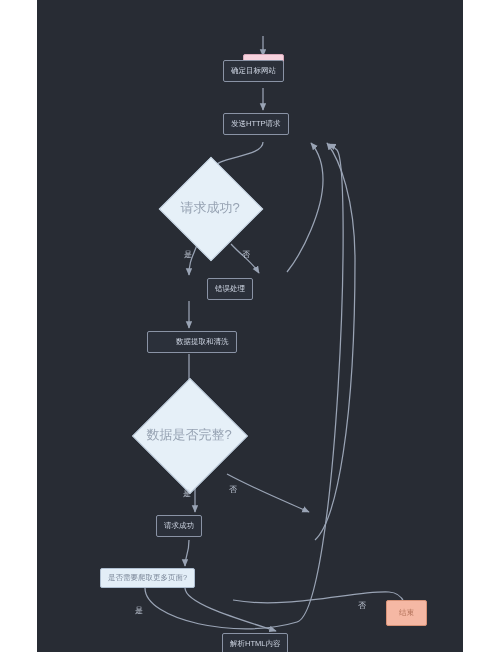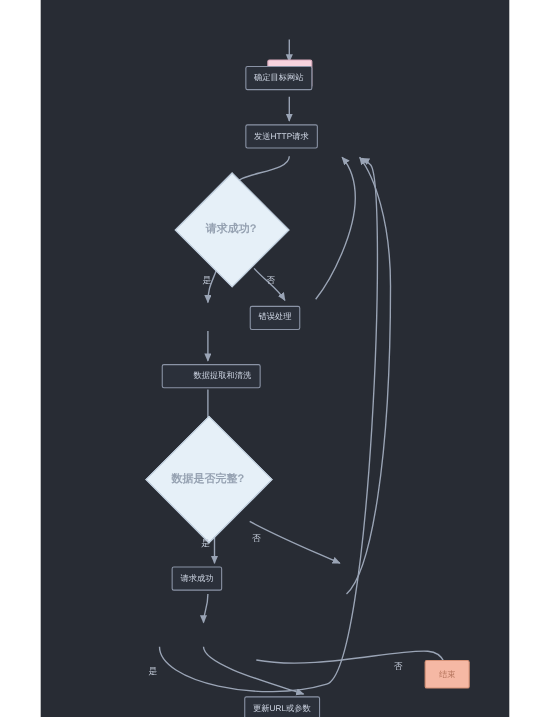--- a/index.html
+++ b/index.html
@@ -65,23 +65,22 @@
   }
   .diamond .dshape{
     position:absolute;left:0;top:0;width:100%;height:100%;
     background:#e6f0f8;
     border:1px solid #b9c8d8;
     transform:rotate(45deg);
   }
   .diamond .dlabel{
     position:relative;z-index:2;
     color:#96a2b2;
-    font-size:10px;
+    font-size:13px;
     white-space:nowrap;
-    font-weight:bold;
   }
   .elabel{
     position:absolute;
     color:#c3cbd9;
     font-size:8px;
     white-space:nowrap;
   }
 </style>
 </head>
 <body>
@@ -127,46 +126,49 @@
 
   <div class="diamond" style="left:137px;top:172px;width:72px;height:72px;">
     <span class="dshape"></span>
     <span class="dlabel">请求成功?</span>
   </div>
 
   <div class="elabel" style="left:147px;top:249px;">是</div>
   <div class="elabel" style="left:205px;top:249px;">否</div>
 
 
-  <div class="node n-proc" style="left:190px;top:278px;font-family:Liberation Mono, monospace;">
+  <div class="node n-proc" style="left:170px;top:278px;">
     <span>错误处理</span>
   </div>
 
   <div class="node n-proc" style="left:110px;top:331px;padding-left:28px;">
     <span>数据提取和清洗</span>
   </div>
 
   <div class="diamond" style="left:112px;top:395px;width:80px;height:80px;align-items:center;">
     <span class="dshape"></span>
     <span class="dlabel">数据是否完整?</span>
   </div>
 
   <div class="elabel" style="left:146px;top:488px;">是</div>
   <div class="elabel" style="left:192px;top:484px;">否</div>
 
   <div class="node n-proc" style="left:119px;top:515px;">
     <span>请求成功</span>
   </div>
 
 
+  <div class="node n-wide" style="left:63px;top:568px;">
+    <span>是否需要爬取更多页面?</span>
+  </div>
 
   <div class="elabel" style="left:98px;top:605px;">是</div>
   <div class="elabel" style="left:321px;top:600px;">否</div>
 
   <div class="node n-proc" style="left:185px;top:633px;">
-    <span>更新URL或参数</span>
+    <span>解析HTML内容</span>
   </div>
 
   <div class="node n-end" style="left:349px;top:600px;">
     <span>结束</span>
   </div>
 
 </div>
 
 </body></html>

